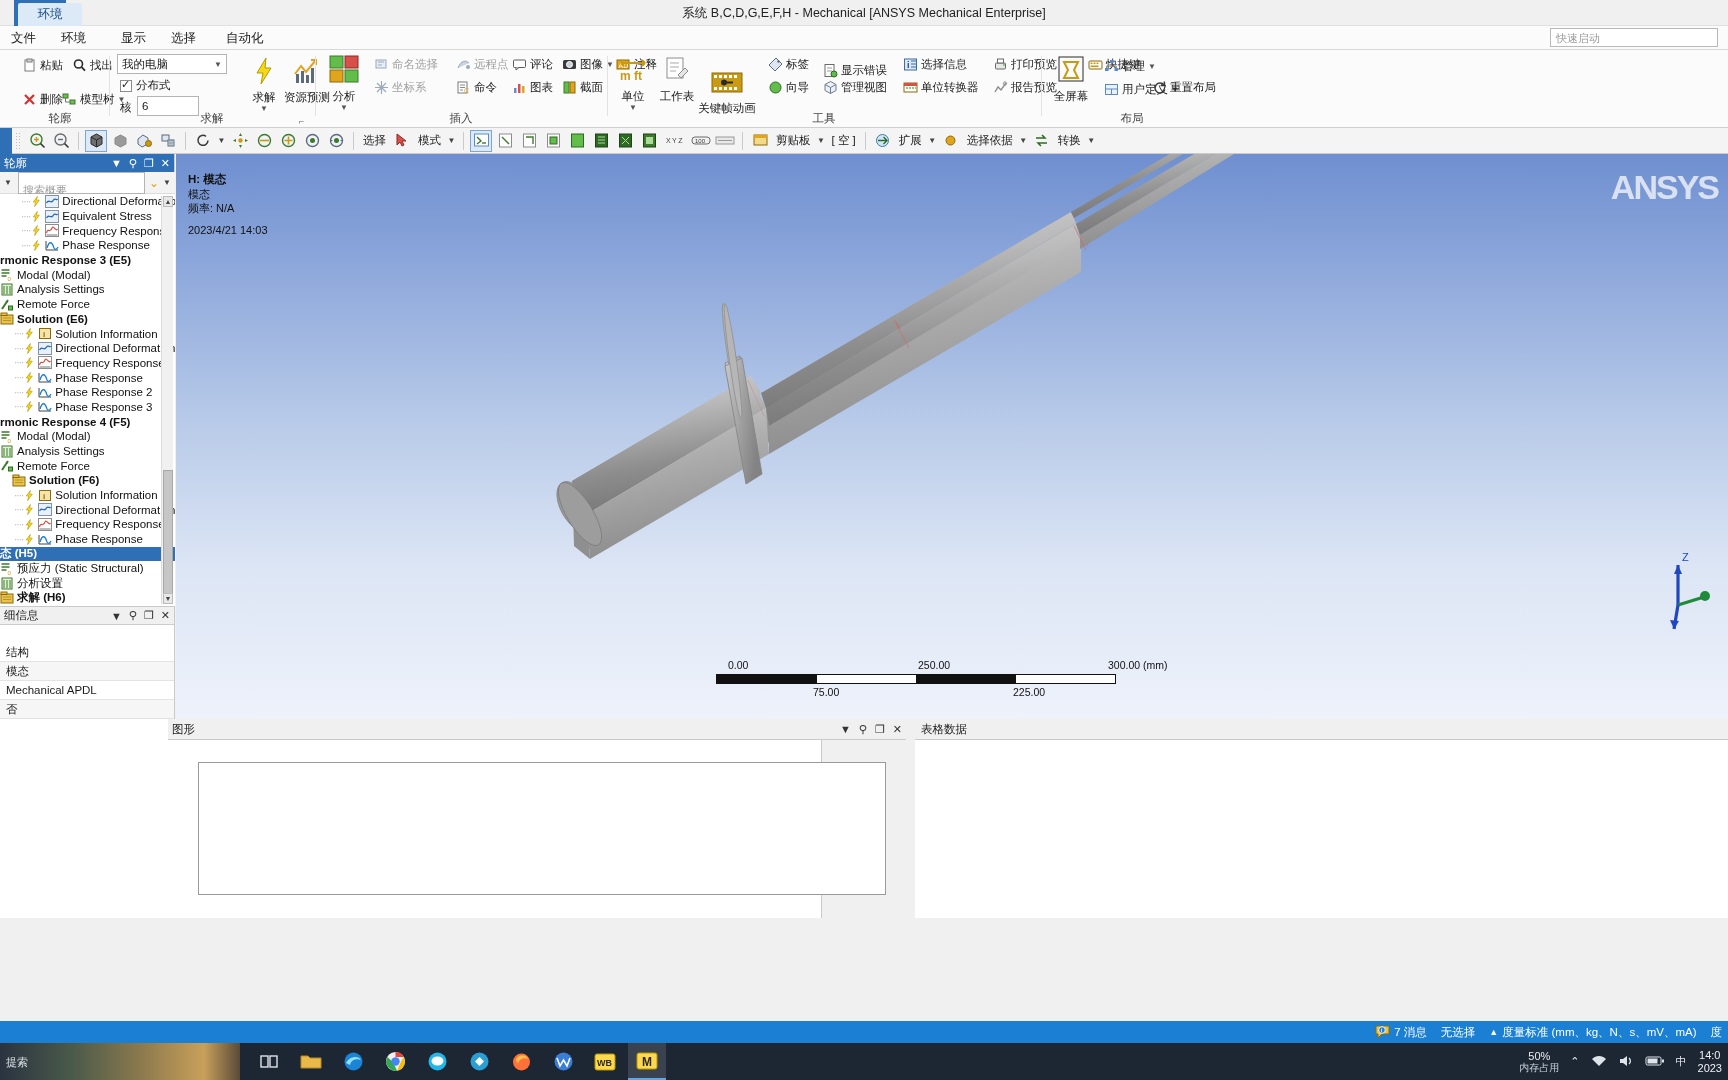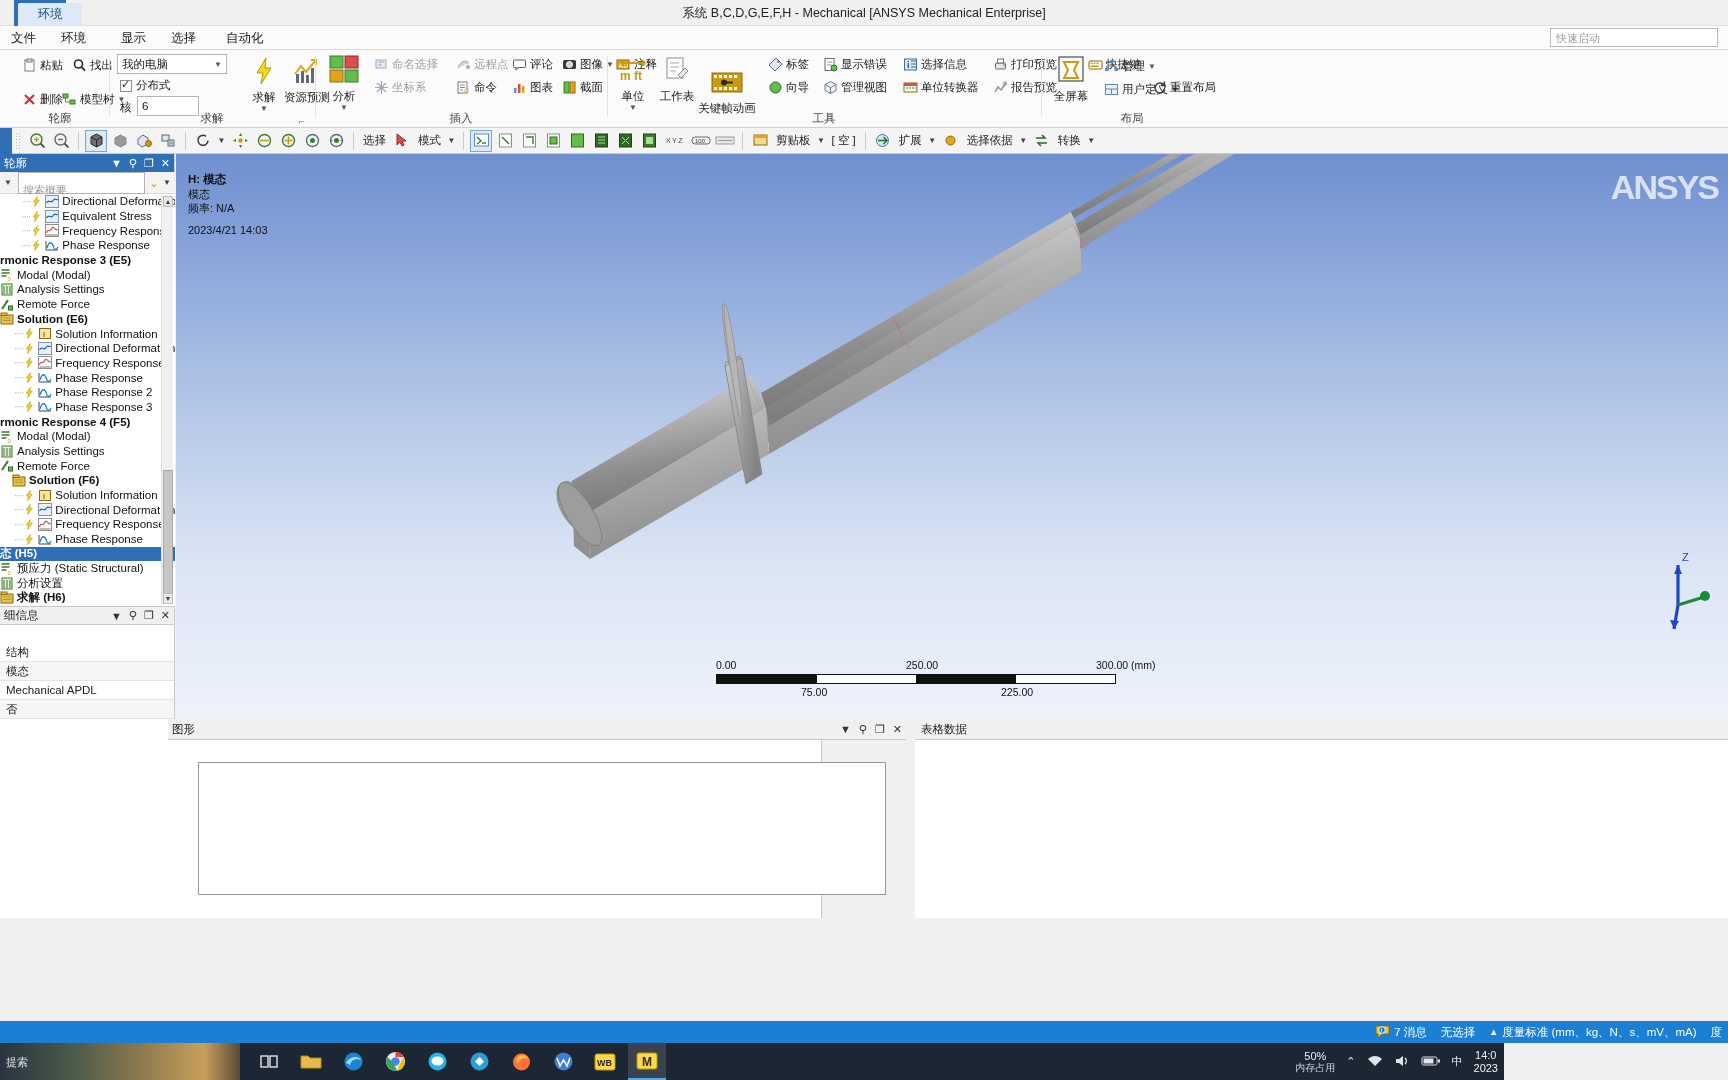--- a/index.html
+++ b/index.html
@@ -195,21 +195,21 @@
     white-space:nowrap;
   }
   .gtext.b{ font-weight:bold; font-size:11.5px; }
   .ansys-logo{
     position:absolute; right:10px; top:14px; font-size:34px;
     color:#eaeff8; font-weight:bold; letter-spacing:-2px; opacity:.85;
   }
   .triad{ position:absolute; right:10px; bottom:82px; width:70px; height:90px; }
   .scalebar{ position:absolute; left:540px; bottom:20px; width:470px; }
   .sb-nums{ position:relative; height:13px; font-size:10.5px; color:#111; }
-  .sb-nums span{ position:absolute; top:0; }
+  .sb-nums span{ position:absolute; top:0;margin-left:12px; }
   .sb-bar{
     position:relative; height:10px; margin-top:2px;
     border:1px solid #111; display:flex;
   }
   .sb-seg{ flex:1; }
   .sb-seg.on{ background:#111; }
   .sb-seg.off{ background:#fff; }
   .graph-pane{
     position:absolute; left:168px; top:719px; width:654px; height:199px;
     background:#fff; border-right:1px solid #c9c9c9;
@@ -236,21 +236,21 @@
   
   .statusbar{
     position:absolute; left:0; bottom:37px; width:1728px; height:22px;
     background:#1b7fd4; color:#fff; font-size:11.5px;
     display:flex; align-items:center;
   }
   .sb-right{ margin-left:auto; display:flex; align-items:center; gap:14px; padding-right:6px; }
 
   
   .taskbar{
-    position:absolute; left:0; bottom:0; width:1504px; height:37px;
+    position:absolute; left:0; bottom:0; width:1728px; height:37px;
     background:#1d2733;
   }
   .tb-icons{ position:absolute; left:250px; top:0; height:37px; display:flex; align-items:center; gap:4px; }
   .tapp{
     width:38px; height:37px; display:flex; align-items:center; justify-content:center;
   }
   .tapp.active{ background:#39424e; border-bottom:2px solid #5aa9e6; }
   .tray{
     position:absolute; right:6px; top:0; height:37px; display:flex;
     align-items:center; gap:11px; color:#e9edf2; font-size:11px;
@@ -524,21 +524,21 @@
         <span>标签</span>
       </div>
       <div class="smbtn" style="left:160px; top:28px;">
         <span class="ic">
           <svg viewBox="0 0 15 15">
               <circle cx="7.5" cy="7.5" r="5.5" fill="#63bd4a" stroke="#2f6a24"></circle>
             </svg>
         </span>
         <span>向导</span>
       </div>
-      <div class="smbtn" style="left:215px; top:5px;">
+      <div class="smbtn" style="left:215px; top:11px;">
         <span class="ic">
           <svg viewBox="0 0 15 15">
               <rect x="2" y="1.5" width="9" height="12" fill="#fff" stroke="#6b6b6b"></rect>
               <path d="M4 5 h5 M4 8 h5" stroke="#9a9a9a"></path>
               <circle cx="11" cy="11" r="3" fill="#63bd4a" stroke="#2f6a24"></circle>
             </svg>
         </span>
         <span>显示错误</span>
       </div>
       <div class="smbtn" style="left:215px; top:28px;">

